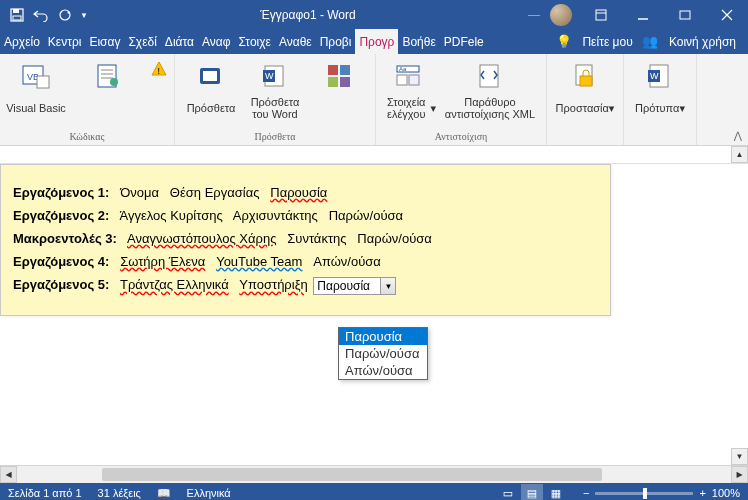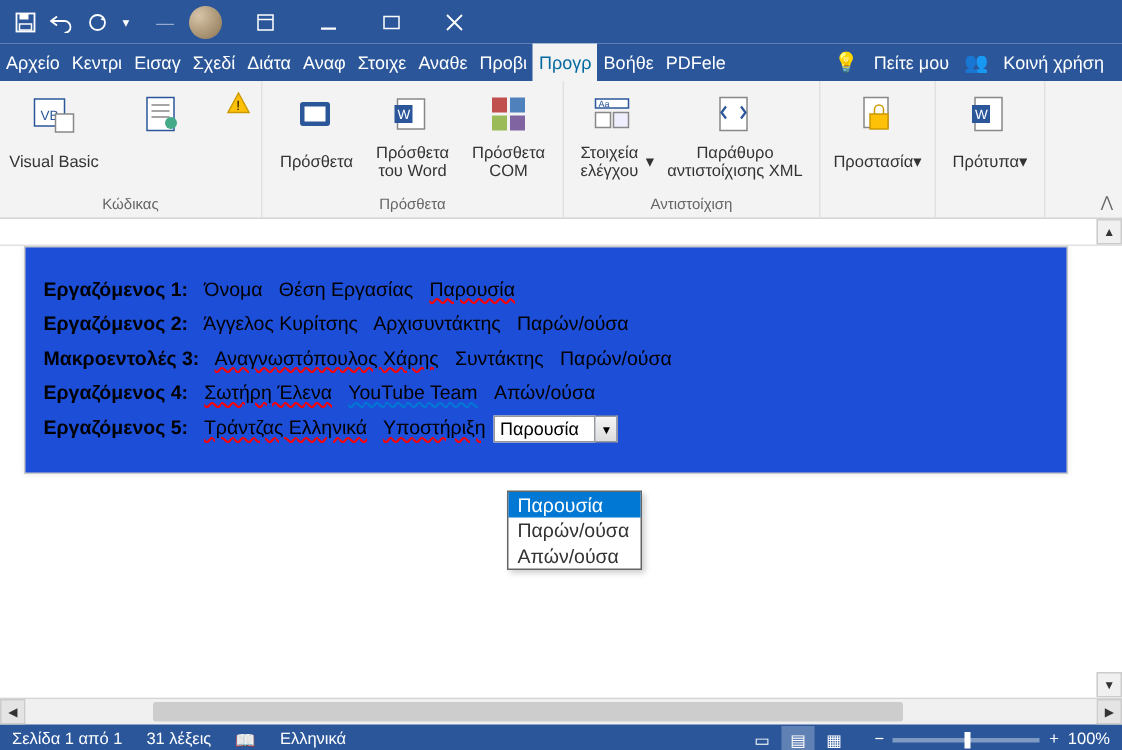--- a/index.html
+++ b/index.html
@@ -9,38 +9,38 @@
   .qat { display: flex; align-items: center; gap: 2px; padding: 0 6px; }
   .qat .ico { width: 22px; height: 22px; display: flex; align-items: center; justify-content: center; cursor: pointer; }
   .title-center { flex: 1; text-align: center; font-size: 12px; }
   .win-ctrl { display: flex; }
   .win-ctrl .ico { width: 42px; height: 29px; display: flex; align-items: center; justify-content: center; cursor: pointer; }
   .user { display: flex; align-items: center; gap: 8px; padding: 0 8px; }
   .avatar { width: 22px; height: 22px; border-radius: 50%; background: radial-gradient(circle at 30% 30%, #d7c4a9, #8a7350); }
   
   .tabs { height: 25px; background: #2b579a; display: flex; align-items: stretch; color: #fff; font-size: 12px; }
   .tab { padding: 0 4px; display: flex; align-items: center; cursor: pointer; white-space: nowrap; }
-  .tab.active { background: #f3f3f3; color: #0369a1; }
+  .tab.active { background: #f3f3f3; color: #be185d; }
   .tab-right { margin-left: auto; display: flex; align-items: center; gap: 10px; padding: 0 12px; }
   .lamp { font-size: 13px; }
   
   .ribbon { height: 92px; background: #f3f3f3; border-bottom: 1px solid #d4d4d4; display: flex; position: relative; }
   .group { display: flex; flex-direction: column; align-items: stretch; border-right: 1px solid #e1e1e1; padding: 3px 4px 0; }
   .group-btns { display: flex; flex: 1; }
-  .grp-label { font-size: 10px; text-align: center; color: #666; padding: 1px 0 3px; }
+  .grp-label { font-size: 10px; text-align: center; color: #666; padding: 1px 0 3px; font-family: Liberation Serif, serif; }
   .rbtn { display: flex; flex-direction: column; align-items: center; justify-content: flex-start; width: 64px; padding: 3px 2px; cursor: pointer; gap: 3px; text-align: center; font-size: 11px; line-height: 1.1; }
   .rbtn .ricon { width: 32px; height: 32px; display: flex; align-items: center; justify-content: center; }
   .rbtn .rlbl { min-height: 26px; display: flex; align-items: center; justify-content: center; }
   .collapse-ico { position: absolute; right: 6px; bottom: 4px; font-size: 10px; color: #666; cursor: pointer; }
   
   .ruler { height: 18px; background: #fff; border-bottom: 1px solid #e1e1e1; position: relative; }
   .ruler .vscroll-up { position: absolute; right: 0; top: 0; width: 17px; height: 17px; background: #f0f0f0; border: 1px solid #ccc; display: flex; align-items: center; justify-content: center; font-size: 8px; cursor: pointer; }
   
   .doc-area { position: relative; height: 301px; background: #fff; overflow: hidden; }
-  .page { position: absolute; left: 16px; top: 0; width: 696px; background: #1d4ed8; border: 1px solid #c8c8c8; box-shadow: 0 0 4px rgba(0,0,0,.1); padding: 12px 12px; }
+  .page { position: absolute; left: 0; top: 0; width: 611px; background: #fef9c3; border: 1px solid #c8c8c8; box-shadow: 0 0 4px rgba(0,0,0,.1); padding: 12px 12px; }
   .row { margin: 8px 0; font-size: 13px; color: #000; }
   .row b { font-weight: 600; }
   .spell { text-decoration: underline wavy red; }
   .gram { text-decoration: underline wavy #0078d4; }
   
   .combo { display: inline-flex; align-items: stretch; vertical-align: middle; margin-left: 2px; }
   .combo-in { width: 68px; height: 18px; border: 1px solid #999; font-size: 12px; padding: 0 3px; background: #fff; }
   .combo-btn { width: 15px; height: 18px; background: linear-gradient(#f5f5f5,#ddd); border: 1px solid #999; border-left: none; display: flex; align-items: center; justify-content: center; font-size: 8px; cursor: pointer; }
   .drop { position: absolute; border: 1px solid #666; background: #fff; font-size: 13px; min-width: 90px; box-shadow: 2px 2px 4px rgba(0,0,0,.2); }
   .drop div { padding: 1px 6px; cursor: pointer; }
@@ -80,20 +80,21 @@
         </svg>
       </div>
     <div class="ico">
         <svg width="14" height="14" viewBox="0 0 14 14">
           <circle cx="7" cy="7" r="5" fill="none" stroke="#fff" stroke-width="1.2"></circle>
           <path d="M11 3 L12 6 L9 5" fill="#fff"></path>
         </svg>
       </div>
     <div class="ico" style="width:12px;font-size:9px">▾</div>
   </div>
+  <div class="title-center">Έγγραφο1 - Word</div>
   <div class="user">
     <span style="color:rgba(255,255,255,.5);letter-spacing:2px">—</span>
     <div class="avatar"></div>
   </div>
   <div class="win-ctrl">
     <div class="ico">
         <svg width="12" height="12">
           <rect x="1" y="1" width="10" height="10" fill="none" stroke="#fff"></rect>
           <path d="M1 4 H11" stroke="#fff"></path>
         </svg>
@@ -194,21 +195,20 @@
       </div>
       <div class="rbtn">
         <div class="ricon">
             <svg width="28" height="28">
               <rect x="3" y="3" width="10" height="10" fill="#c0504d"></rect>
               <rect x="15" y="3" width="10" height="10" fill="#4f81bd"></rect>
               <rect x="3" y="15" width="10" height="10" fill="#9bbb59"></rect>
               <rect x="15" y="15" width="10" height="10" fill="#8064a2"></rect>
             </svg>
           </div>
-        <div class="rlbl">Πρόσθετα COM</div>
       </div>
     </div>
     <div class="grp-label">Πρόσθετα</div>
   </div>
 
   <div class="group">
     <div class="group-btns">
       <div class="rbtn" style="width:58px">
         <div class="ricon">
             <svg width="28" height="26">

